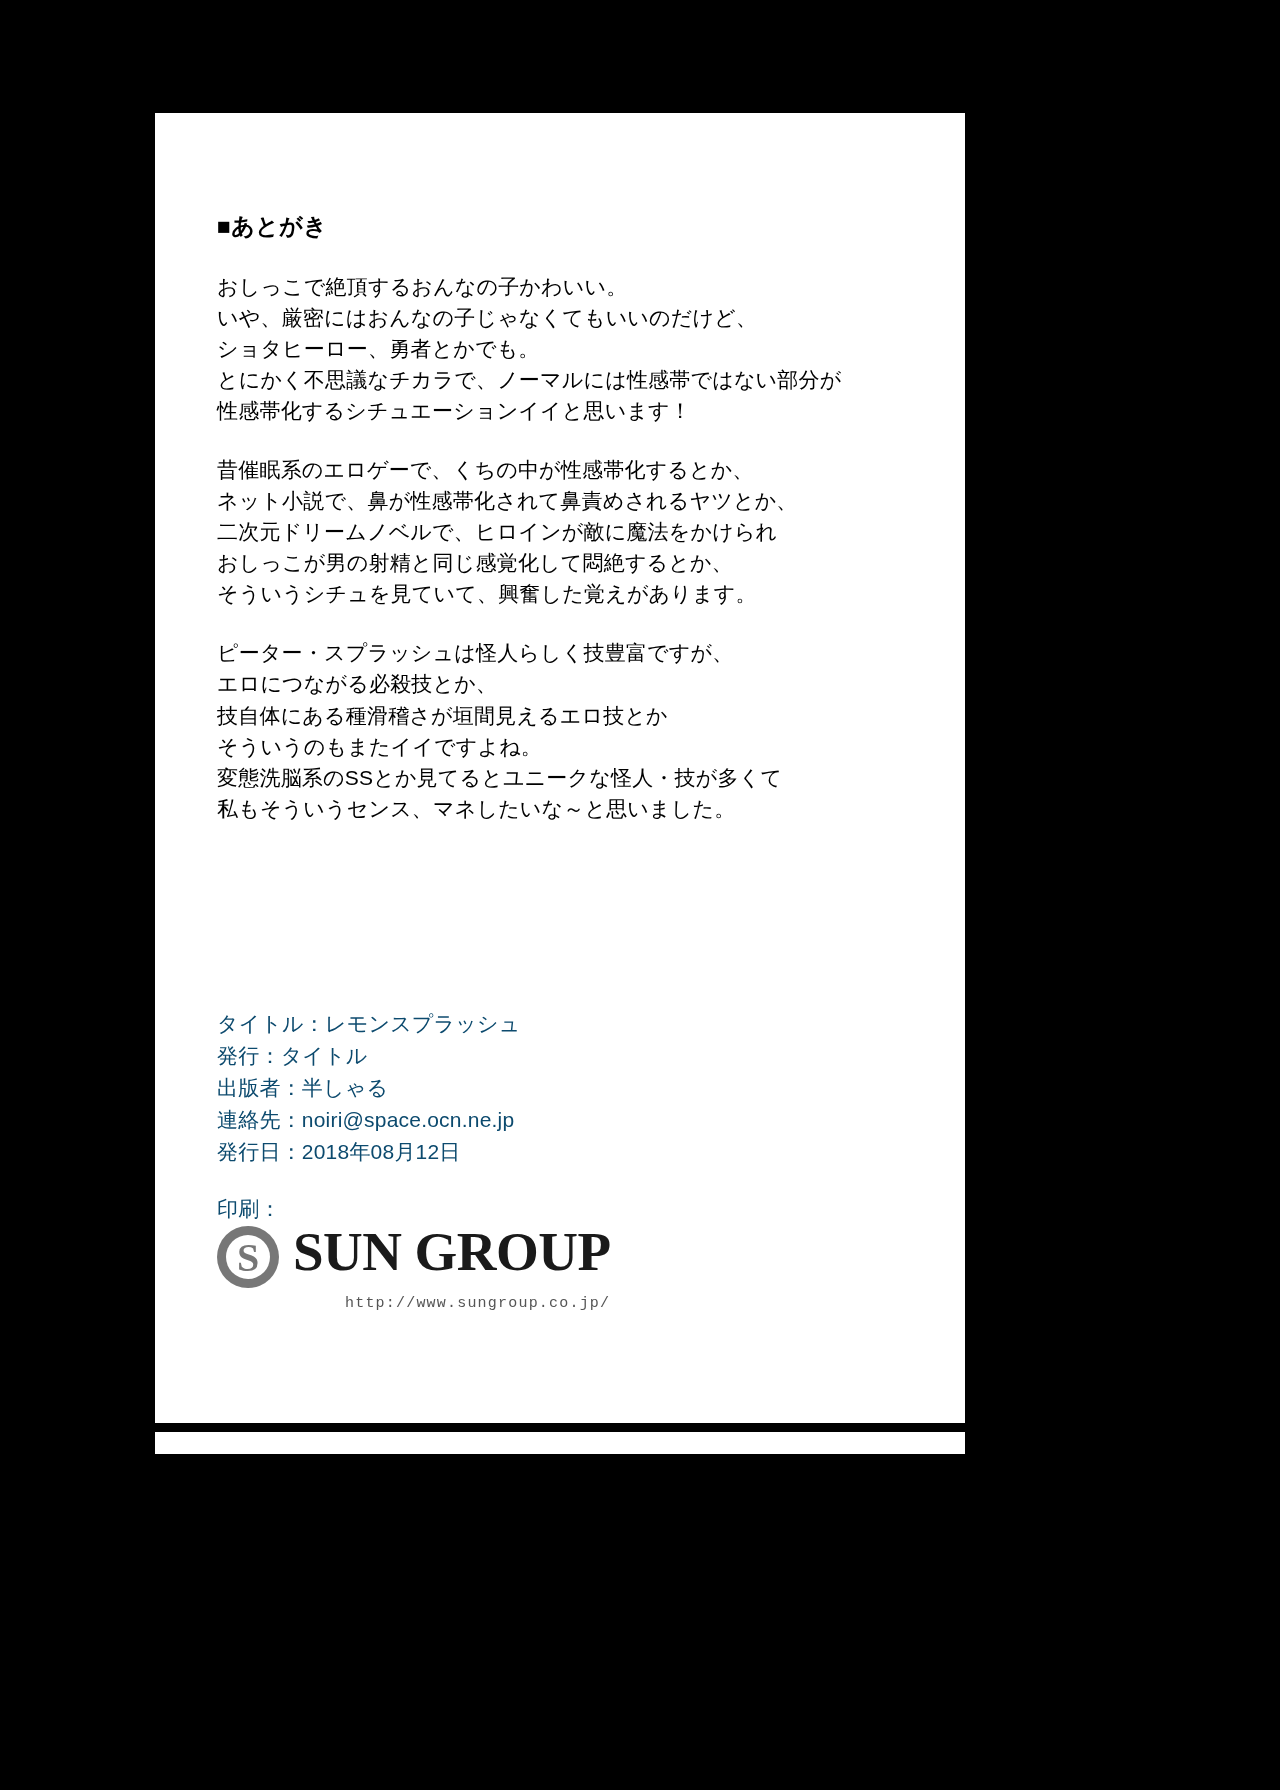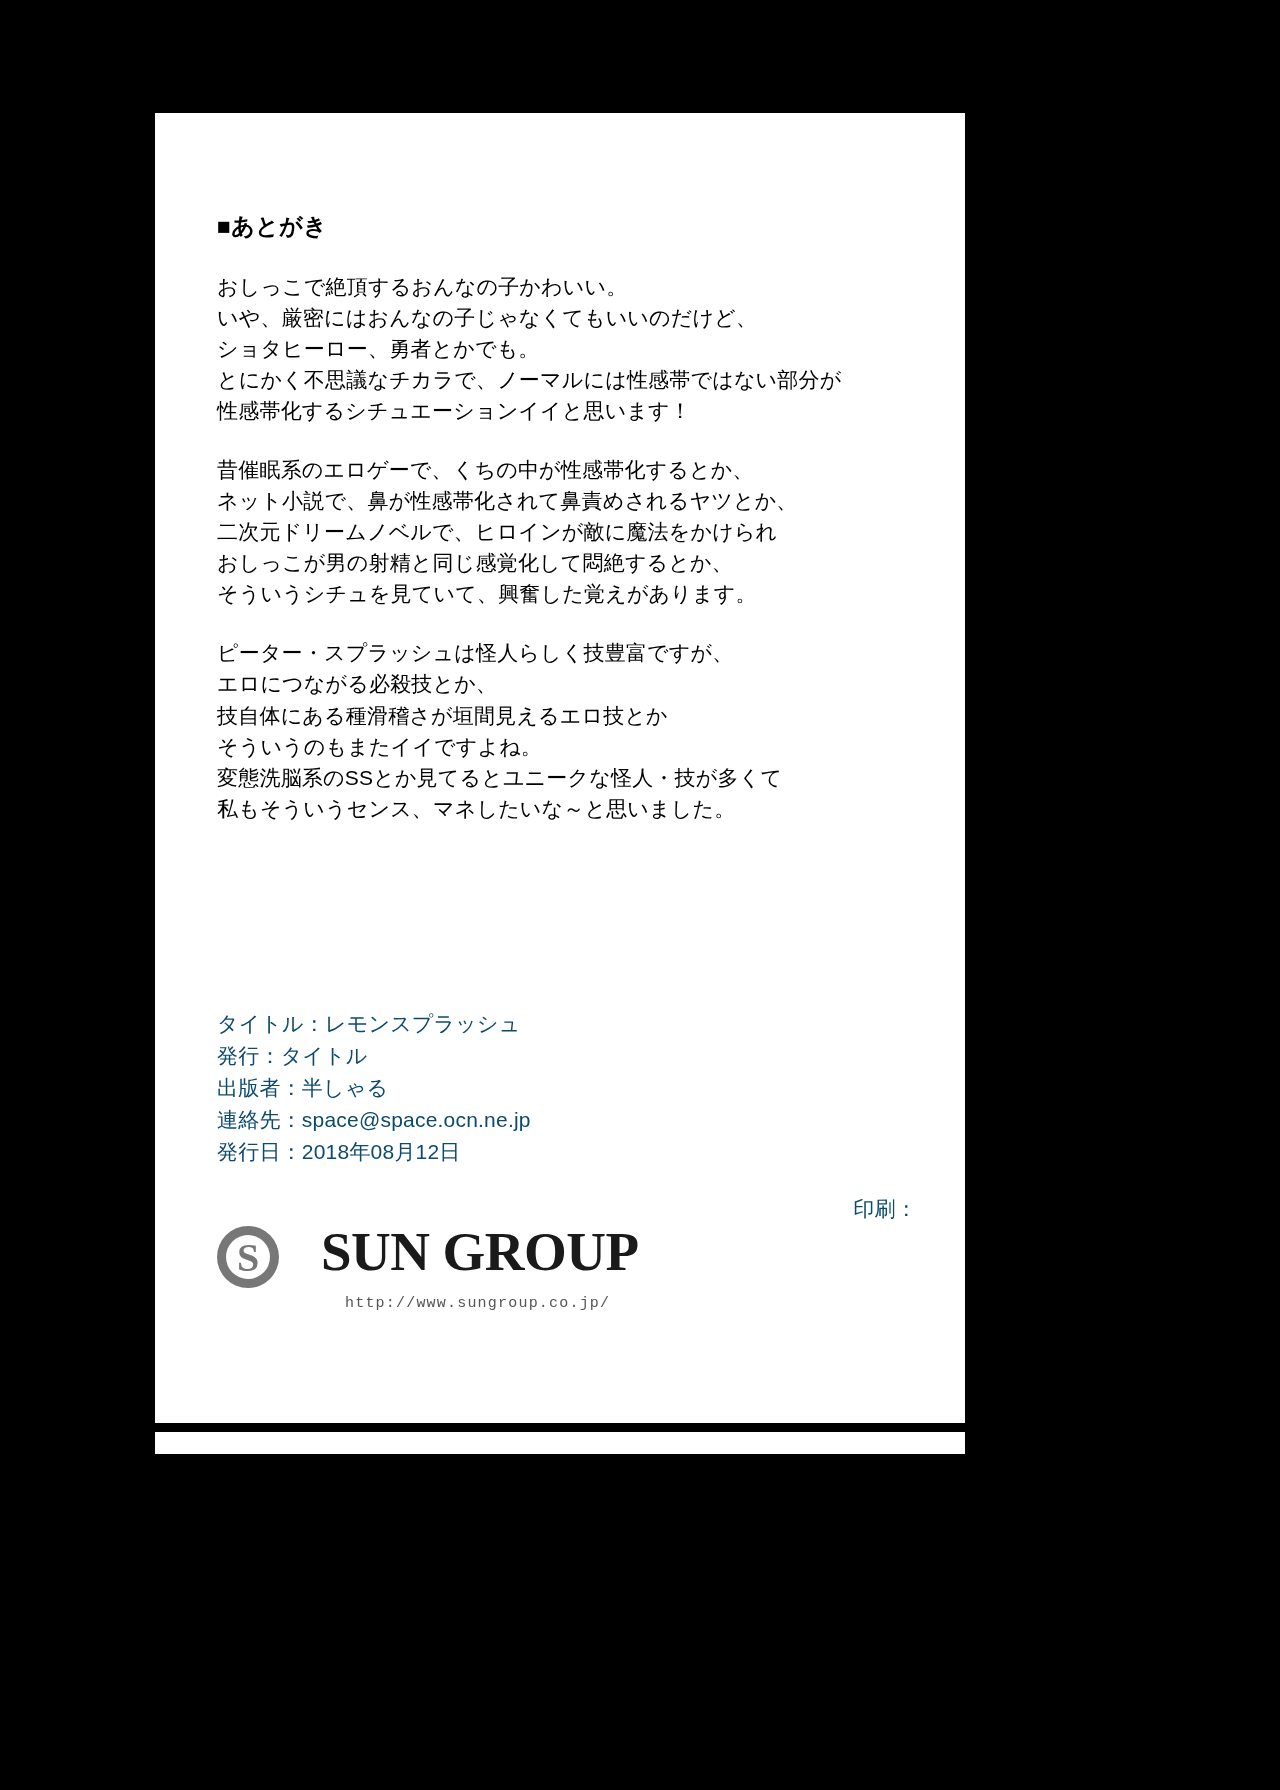--- a/index.html
+++ b/index.html
@@ -67,21 +67,20 @@
   }
   .colophon-line {
     font-size: 21px;
     line-height: 1.52;
     letter-spacing: 0.01em;
   }
   .print-label {
     font-size: 21px;
     margin-top: 27px;
     letter-spacing: 0.01em;
-    text-align: right;
   }
   .logo-row {
     position: absolute;
     left: 62px;
     top: 1110px;
     display: flex;
     align-items: flex-start;
   }
   .logo-mark {
     width: 62px;
@@ -122,21 +121,20 @@
     display: flex;
     flex-direction: column;
   }
   .logo-text {
     font-family: "Liberation Serif", serif;
     font-size: 55px;
     font-weight: 700;
     letter-spacing: -0.01em;
     line-height: 1.05;
     color: #1a1a1a;
-    margin-left: 28px;
   }
   .logo-url {
     font-family: "Liberation Mono", monospace;
     font-size: 15px;
     letter-spacing: 0.08em;
     color: #555555;
     margin-top: 14px;
     margin-left: 52px;
   }
 </style>
@@ -164,21 +162,21 @@
 技自体にある種滑稽さが垣間見えるエロ技とか
 そういうのもまたイイですよね。
 変態洗脳系のSSとか見てるとユニークな怪人・技が多くて
 私もそういうセンス、マネしたいな～と思いました。</p>
     </div>
 
     <div class="colophon">
       <div class="colophon-line">タイトル：レモンスプラッシュ</div>
       <div class="colophon-line">発行：タイトル</div>
       <div class="colophon-line">出版者：半しゃる</div>
-      <div class="colophon-line">連絡先：space@space.ocn.ne.jp</div>
+      <div class="colophon-line">連絡先：noiri@space.ocn.ne.jp</div>
       <div class="colophon-line">発行日：2018年08月12日</div>
       <div class="print-label">印刷：</div>
     </div>
 
     <div class="logo-row">
       <div class="logo-mark"></div>
       <div class="logo-text-wrap">
         <div class="logo-text">SUN GROUP</div>
         <div class="logo-url">http://www.sungroup.co.jp/</div>
       </div>

